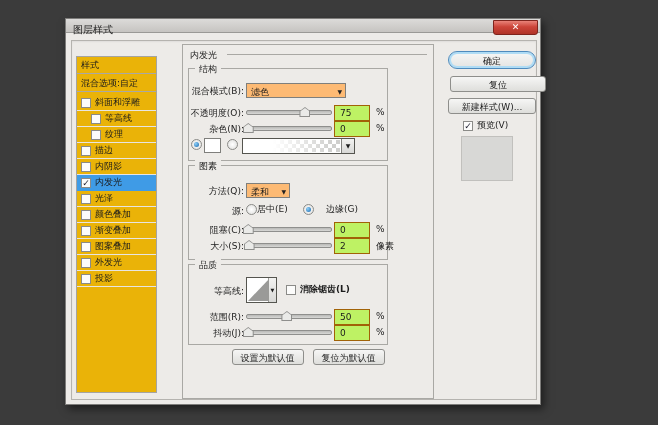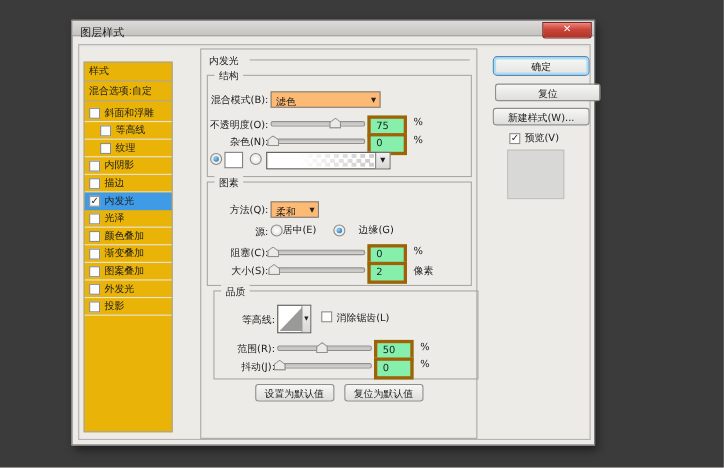--- a/index.html
+++ b/index.html
@@ -82,26 +82,26 @@
   .main-panel {
     position: absolute; left: 116px; top: 25px; width: 252px; height: 355px;
     border: 1px solid #a9a8a4;
   }
   .panel-title { position: absolute; left: 7px; top: 4px; }
   .panel-title-line {
     position: absolute; left: 44px; right: 6px; top: 9px;
     border-top: 1px solid #a9a8a4;
   }
   .group {
-    position: absolute; left: 5px; width: 241px;
+    position: absolute; left: 5px; width: 200px;
     border: 1px solid #a9a8a4;
   }
   .g-structure { top: 23px; height: 93px; }
   .g-elements  { top: 120px; height: 95px; }
-  .g-quality   { top: 219px; height: 81px; margin-left: 6px; }
+  .g-quality   { top: 219px; height: 81px; }
   .legend {
     position: absolute; top: -6px; left: 6px; background: #edebe8; padding: 0 4px;
   }
   .row { position: absolute; left: 0; right: 2px; height: 16px; }
   .lbl { position: absolute; left: 0; top: 2px; width: 55px; text-align: right; white-space: nowrap; }
   
   .combo {
     position: absolute; left: 57px; top: 0; height: 15px;
     background: #fdba74; border: 1px solid #7f7f7c;
     padding: 2px 14px 0 4px; cursor: pointer; white-space: nowrap;
@@ -121,21 +121,21 @@
     clip-path: polygon(50% 0, 100% 42%, 100% 100%, 0 100%, 0 42%);
     background: #8f8f8d; cursor: pointer;
   }
   .thumb::after {
     content: ""; position: absolute; left: 1px; top: 1px; right: 1px; bottom: 1px;
     clip-path: polygon(50% 0, 100% 42%, 100% 100%, 0 100%, 0 42%);
     background: #eaeae8;
   }
   .valbox {
     position: absolute; left: 145px; top: 0; width: 36px; height: 14px;
-    background: #86efac; border: 3px solid #a16207; padding: 2px 0 12px 5px;
+    background: #bef264; border: 1px solid #a16207; padding: 2px 0 12px 5px;
   }
   .unit { position: absolute; left: 187px; top: 2px; white-space: nowrap; }
   
   .swatch {
     position: absolute; left: 15px; top: 0; width: 17px; height: 15px;
     background: #fff; border: 1px solid #7f7f7c;
   }
   .grad-combo {
     position: absolute; left: 53px; top: 0; width: 113px; height: 16px;
     border: 1px solid #55554f; background: #fff;
@@ -156,36 +156,36 @@
   .contour-pick {
     position: absolute; left: 57px; top: 0; width: 31px; height: 26px;
     border: 1px solid #55554f; background: #fff;
   }
   .contour-thumb { position: absolute; left: 1px; top: 1px; width: 21px; height: 22px; background: #fff; }
   .contour-arrow {
     position: absolute; right: 0; top: 0; width: 8px; height: 100%;
     border-left: 1px solid #9a9a97; background: linear-gradient(#f2f2f0,#d8d8d6);
     font-size: 5px; text-align: center; line-height: 24px; cursor: pointer;
   }
-  .aa-check { position: absolute; left: 97px; top: 6px; display: flex; gap: 4px; white-space: nowrap; }
+  .aa-check { position: absolute; left: 97px; top: 6px; display: flex; gap: 4px; align-items: center; white-space: nowrap; font-weight: bold; }
   
   .panel-footer {
     position: absolute; left: 0; right: 0; top: 304px;
     display: flex; justify-content: center; gap: 9px;
   }
   .btn {
     height: 16px; padding: 2px 8px 0;
     border: 1px solid #8e8e8b; border-radius: 3px;
     background: linear-gradient(#f6f6f5, #dededb);
     text-align: center; cursor: pointer; white-space: nowrap;
   }
   
   .btn-ok {
     position: absolute; left: 382px; top: 32px; width: 88px; height: 18px;
-    border: 1px solid #4f8bbd; border-radius: 4px;
+    border: 1px solid #4f8bbd; border-radius: 9px;
     box-shadow: inset 0 0 0 2px #aednf7; box-shadow: inset 0 0 0 2px #afdcf5;
     background: linear-gradient(#f7f7f6, #e4e4e2);
     text-align: center; padding-top: 3px; cursor: pointer;
   }
   .btn-reset { position: absolute; left: 384px; top: 57px; width: 96px; }
   .btn-newstyle { position: absolute; left: 382px; top: 79px; width: 88px; }
   .preview-check {
     position: absolute; left: 397px; top: 100px;
     display: flex; gap: 4px; align-items: center; cursor: pointer; white-space: nowrap;
   }
@@ -217,25 +217,25 @@
       <div class="side-item ind">
         <span class="cb"></span>
         <span>等高线</span>
       </div>
       <div class="side-item ind">
         <span class="cb"></span>
         <span>纹理</span>
       </div>
       <div class="side-item">
         <span class="cb"></span>
+        <span>描边</span>
+      </div>
+      <div class="side-item">
+        <span class="cb"></span>
         <span>内阴影</span>
-      </div>
-      <div class="side-item">
-        <span class="cb"></span>
-        <span>描边</span>
       </div>
       <div class="side-item sel">
         <span class="cb checked"></span>
         <span>内发光</span>
       </div>
       <div class="side-item">
         <span class="cb"></span>
         <span>光泽</span>
       </div>
       <div class="side-item">

